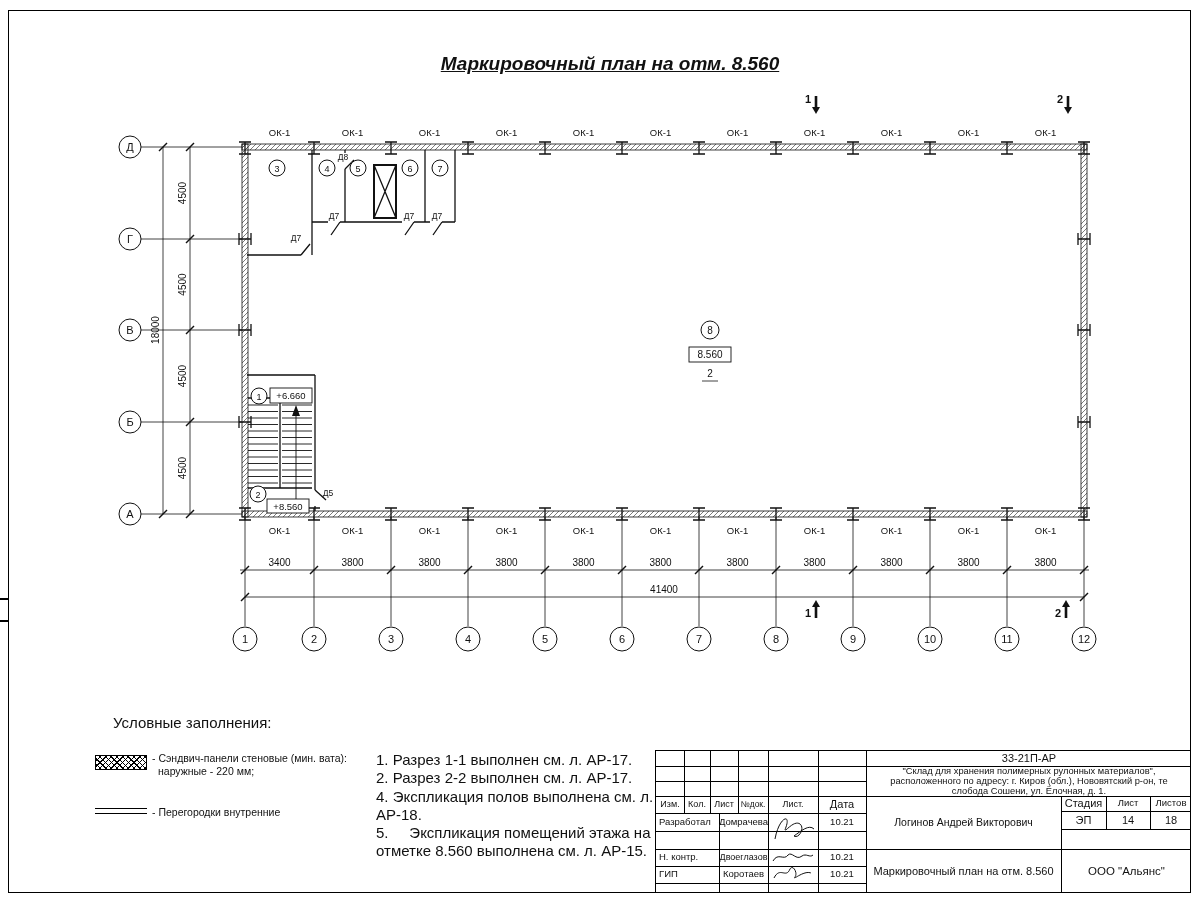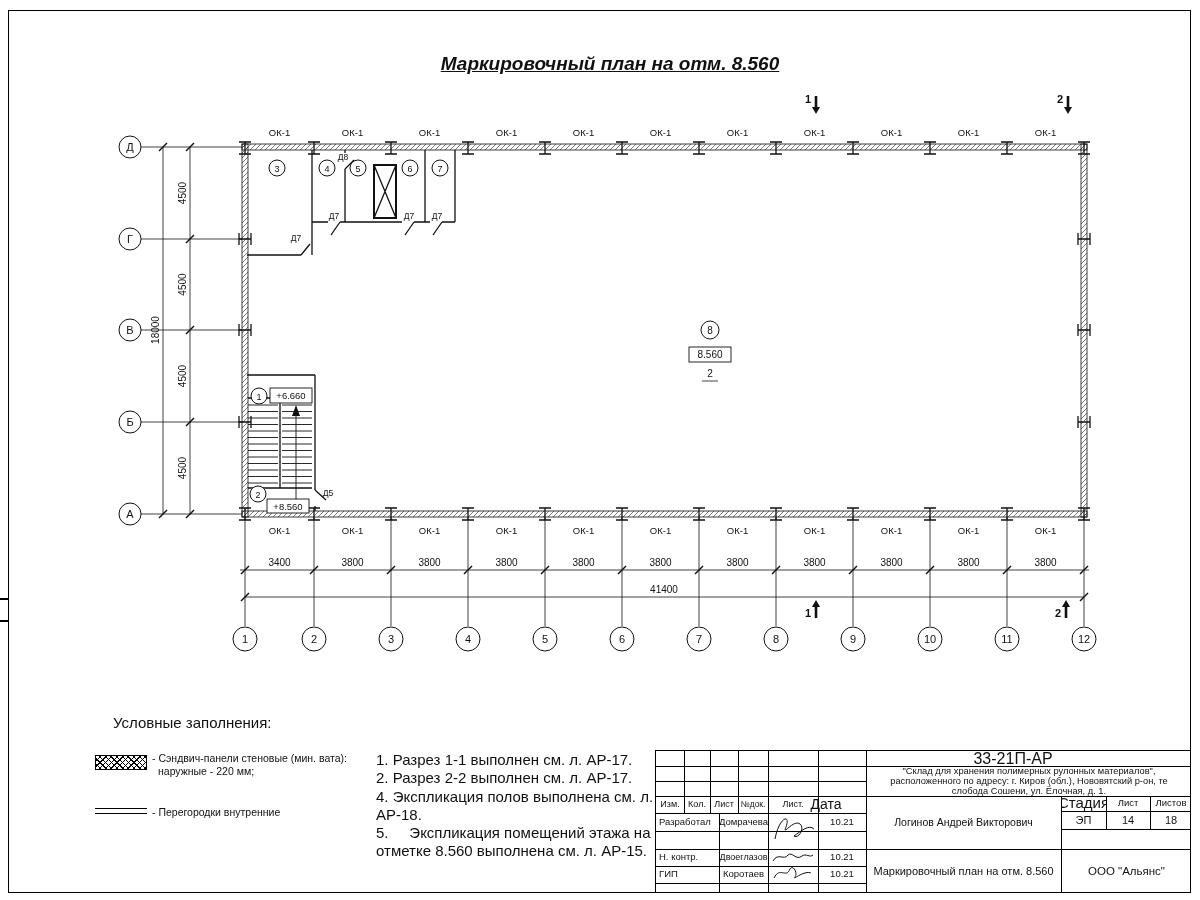--- a/index.html
+++ b/index.html
@@ -346,21 +346,21 @@
   <div class="vl" style="left:210px;top:0;height:143px"></div>
   <div class="vl" style="left:405px;top:45px;height:98px"></div>
   <div class="vl" style="left:450px;top:45px;height:33px"></div>
   <div class="vl" style="left:494px;top:45px;height:33px"></div>
 
   <div class="tc" style="left:0;top:45px;width:28px;height:17px;font-size:9px">Изм.</div>
   <div class="tc" style="left:28px;top:45px;width:26px;height:17px;font-size:9px">Кол.</div>
   <div class="tc" style="left:54px;top:45px;width:28px;height:17px;font-size:9px">Лист</div>
   <div class="tc" style="left:82px;top:45px;width:30px;height:17px;font-size:8.5px">№док.</div>
   <div class="tc" style="left:112px;top:45px;width:50px;height:17px;font-size:9px">Лист.</div>
-  <div class="tc" style="left:146px;top:45px;width:48px;height:17px;font-size:14px">Дата</div>
+  <div class="tc" style="left:162px;top:45px;width:48px;height:17px;font-size:11px">Дата</div>
 
   <div class="tc left" style="left:0;top:62px;width:63px;height:18px;font-size:9.5px">Разработал</div>
   <div class="tc" style="left:63px;top:62px;width:49px;height:18px;font-size:9.5px">Домрачева</div>
   <div class="tc" style="left:162px;top:62px;width:48px;height:18px;font-size:9.5px">10.21</div>
 
   <div class="tc left" style="left:0;top:98px;width:63px;height:17px;font-size:9.5px">Н. контр.</div>
   <div class="tc" style="left:63px;top:98px;width:49px;height:17px;font-size:9px">Двоеглазов</div>
   <div class="tc" style="left:162px;top:98px;width:48px;height:17px;font-size:9.5px">10.21</div>
 
   <div class="tc left" style="left:0;top:115px;width:63px;height:17px;font-size:9.5px">ГИП</div>
@@ -370,29 +370,29 @@
   <svg class="abs" style="left:113px;top:58px" width="48" height="40">
     <path d="M6,30 C10,8 22,4 17,18 C13,28 24,10 31,15 C36,19 30,30 25,27 C32,22 40,15 45,20" stroke="#111" stroke-width="1" fill="none"></path>
   </svg>
   <svg class="abs" style="left:113px;top:98px" width="48" height="17">
     <path d="M4,12 C9,3 15,12 19,6 C23,2 27,12 33,7 C37,4 41,9 44,6" stroke="#111" stroke-width="1" fill="none"></path>
   </svg>
   <svg class="abs" style="left:113px;top:113px" width="48" height="19">
     <path d="M5,14 C11,2 17,15 21,5 C24,0 29,9 26,13 C23,17 35,6 42,9" stroke="#111" stroke-width="1" fill="none"></path>
   </svg>
 
-  <div class="tc" style="left:194px;top:0;width:326px;height:15px;font-size:16px">33-21П-АР</div>
+  <div class="tc" style="left:210px;top:0;width:326px;height:15px;font-size:11px">33-21П-АР</div>
   <div class="abs" style="left:212px;top:16px;width:322px;height:29px;font-size:9.3px;line-height:1.05;text-align:center">
     <div>"Склад для хранения полимерных рулонных материалов",</div>
     <div>расположенного по адресу: г. Киров (обл.), Нововятский р-он, те</div>
     <div>слобода Сошени, ул. Ёлочная, д. 1.</div>
   </div>
   <div class="tc" style="left:210px;top:45px;width:195px;height:53px;font-size:10.5px">Логинов Андрей Викторович</div>
 
-  <div class="tc" style="left:405px;top:45px;width:45px;height:15px;font-size:15px">Стадия</div>
+  <div class="tc" style="left:405px;top:45px;width:45px;height:15px;font-size:11px">Стадия</div>
   <div class="tc" style="left:450px;top:45px;width:44px;height:15px;font-size:9.5px">Лист</div>
   <div class="tc" style="left:494px;top:45px;width:42px;height:15px;font-size:9.5px">Листов</div>
   <div class="tc" style="left:405px;top:60px;width:45px;height:18px;font-size:11px">ЭП</div>
   <div class="tc" style="left:450px;top:60px;width:44px;height:18px;font-size:11px">14</div>
   <div class="tc" style="left:494px;top:60px;width:42px;height:18px;font-size:11px">18</div>
 
   <div class="tc" style="left:210px;top:98px;width:195px;height:45px;font-size:11px">Маркировочный план на отм. 8.560</div>
   <div class="tc" style="left:405px;top:98px;width:131px;height:45px;font-size:11.5px">ООО "Альянс"</div>
 </div>
 

